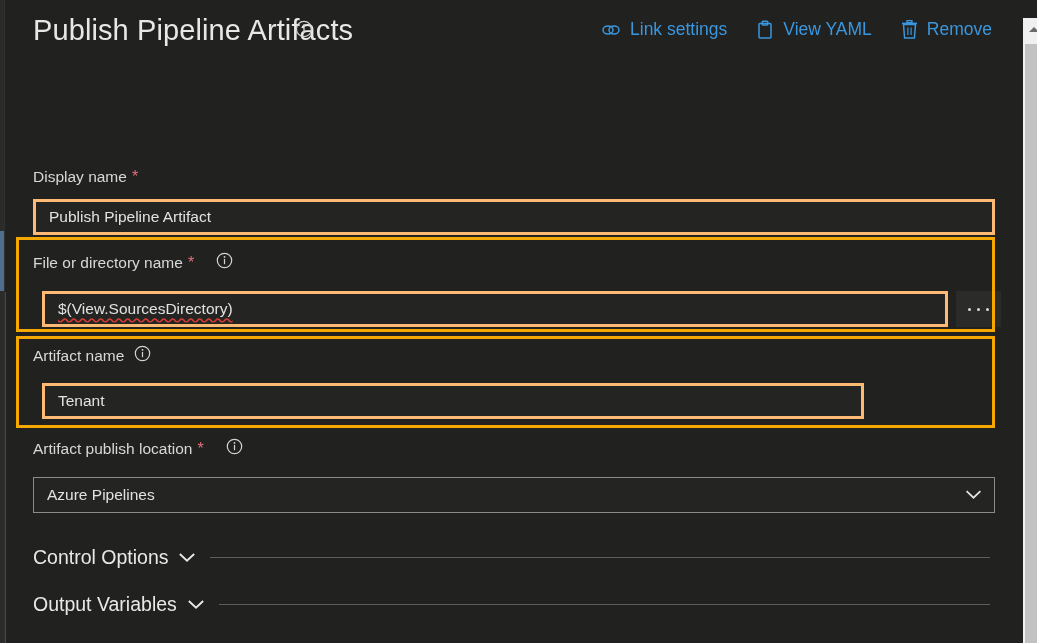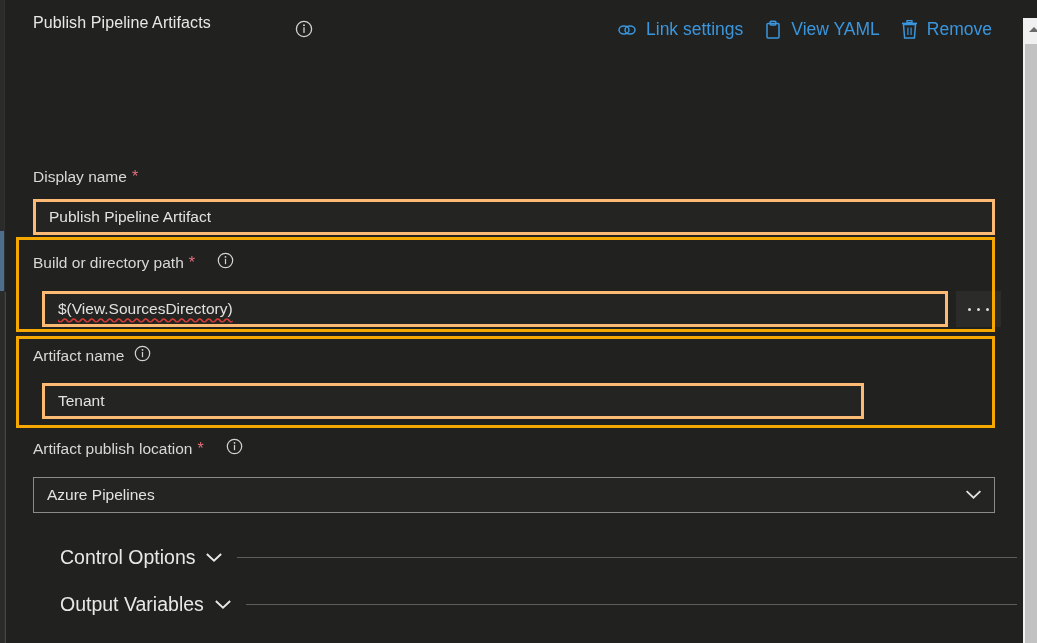--- a/index.html
+++ b/index.html
@@ -55,36 +55,36 @@
 
   
   .header {
     position: absolute;
     left: 0; top: 14px;
     width: 990px; height: 48px;
   }
   .title {
     position: absolute;
     left: 27px; top: 0px;
-    font-size: 16px;
+    font-size: 29px;
     color: #e8e8e8;
     letter-spacing: .1px;
     white-space: nowrap;
   }
   .title-info {
     position: absolute;
     left: 289px; top: 6px;
   }
 
   .toolbar {
     position: absolute;
     right: 4px; top: 5px;
     display: flex;
     align-items: flex-end;
-    gap: 21px;
+    gap: 29px;
   }
   .tb-item {
     display: flex;
     align-items: center;
     gap: 9px;
     color: #3a96dd;
     font-size: 17.5px;
     cursor: pointer;
     white-space: nowrap;
   }
@@ -146,21 +146,20 @@
   }
 
   
   .section {
     position: absolute;
     left: 27px;
     display: flex;
     align-items: center;
     width: 957px;
     cursor: pointer;
-    margin-left: 27px;
   }
   .section .sec-label {
     font-size: 19.5px;
     color: #e8e8e8;
     white-space: nowrap;
   }
   .section .sec-chev { margin-left: 10px; display: block; }
   .section .sec-rule {
     flex: 1;
     height: 1px;
@@ -290,21 +289,21 @@
         <span>Display name</span>
         <span class="req">*</span>
       </div>
       <div class="field" style="position:absolute; left:27px; top:31px; width:962px;">
         <span>Publish Pipeline Artifact</span>
       </div>
     </div>
 
     <div class="row" style="top:252px;">
       <div class="lbl" style="position:absolute; left:27px; top:0;">
-        <span>Build or directory path</span>
+        <span>File or directory name</span>
         <span class="req">*</span>
         <span class="info-gap"></span>
         <span>
           <svg width="17" height="17" viewBox="0 0 18 18">
             <circle cx="9" cy="9" r="7.6" fill="none" stroke="#d3d3d3" stroke-width="1.3"></circle>
             <circle cx="9" cy="5.2" r="0.95" fill="#d3d3d3"></circle>
             <rect x="8.35" y="7.3" width="1.3" height="5.6" fill="#d3d3d3"></rect>
           </svg>
         </span>
       </div>

